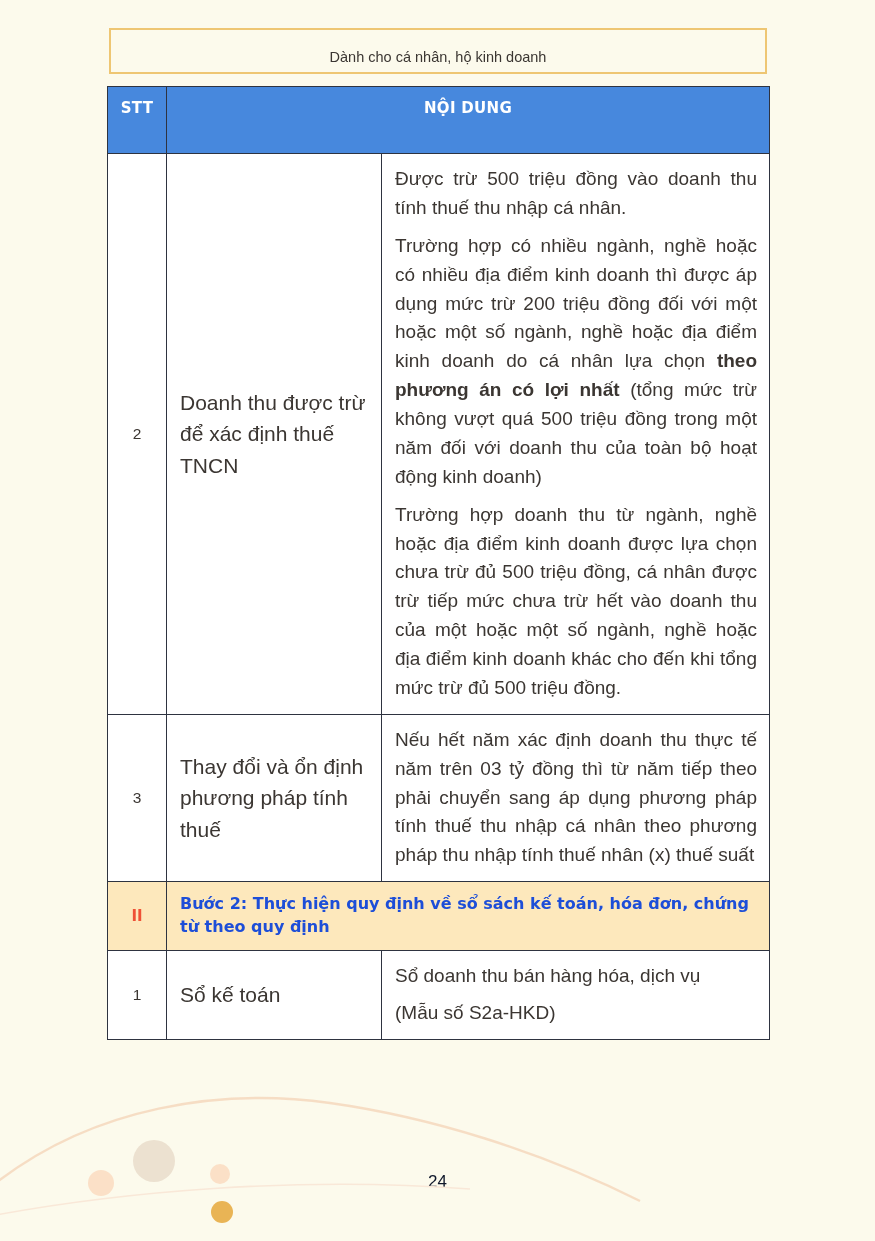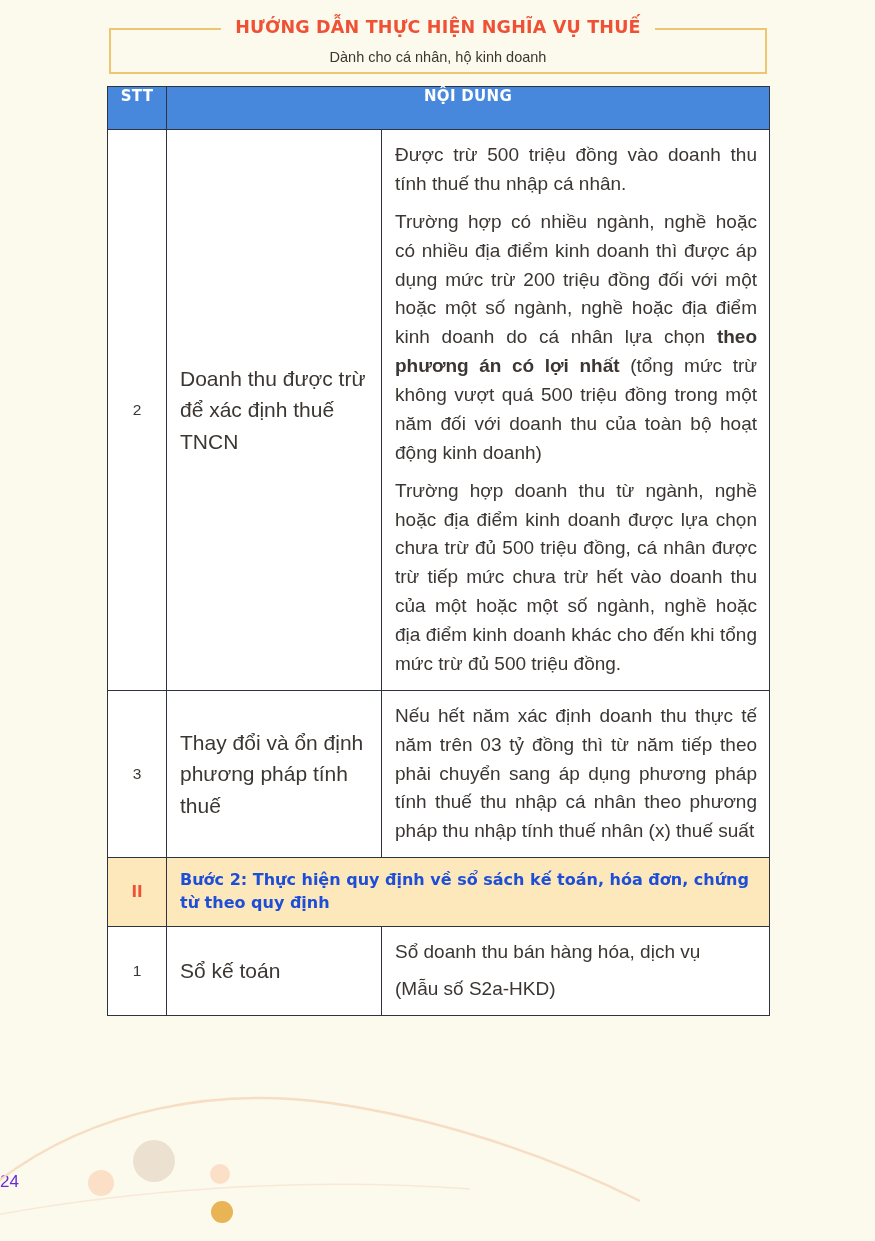--- a/index.html
+++ b/index.html
@@ -57,21 +57,21 @@
     position: absolute;
     left: 107px;
     top: 86px;
     width: 662px;
     border-collapse: collapse;
     table-layout: fixed;
     background: #ffffff;
   }
   .doc-table td, .doc-table th {
     border: 1.6px solid #2e3340;
-    padding: 0;
+    padding: 12px;
     vertical-align: top;
   }
   col.c-stt { width: 59px; }
   col.c-label { width: 215px; }
   col.c-content { width: 388px; }
 
   thead th {
     background: #4788dd;
     color: #ffffff;
     font-family: "DejaVu Sans", sans-serif;
@@ -133,40 +133,37 @@
     line-height: 1.45;
     vertical-align: middle;
   }
 
   
   .page-number {
     position: absolute;
     left: 0;
     right: 0;
     top: 1172px;
-    text-align: left;
+    text-align: center;
     font-size: 17px;
-    color: #6d28d9;
+    color: #0f172a;
   }
   .footer-deco {
     position: absolute;
     left: 0;
     bottom: 0;
     width: 875px;
     height: 170px;
     pointer-events: none;
   }
 </style>
 </head>
 <body>
 
 <div class="page-header">
-  <div class="page-header-title">
-    <span>HƯỚNG DẪN THỰC HIỆN NGHĨA VỤ THUẾ</span>
-  </div>
   <div class="page-header-sub">Dành cho cá nhân, hộ kinh doanh</div>
 </div>
 
 <table class="doc-table">
   <colgroup>
     <col class="c-stt">
     <col class="c-label">
     <col class="c-content">
   </colgroup>
   <thead>

